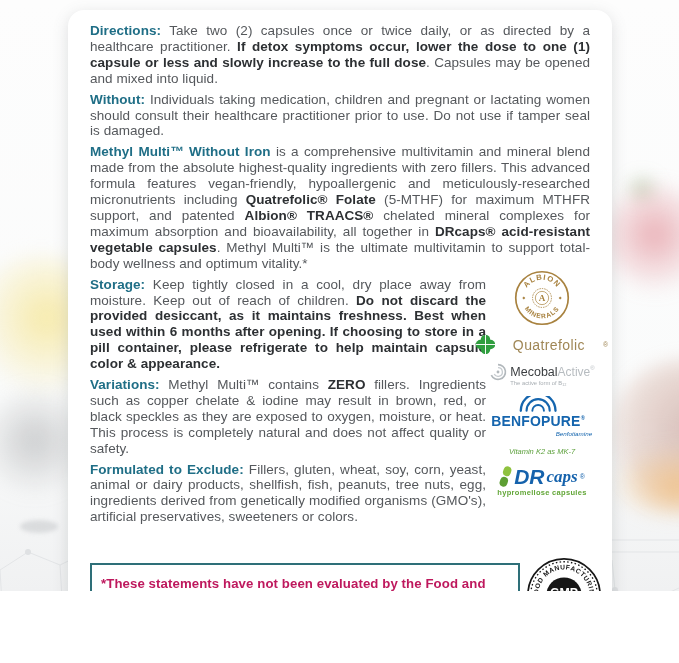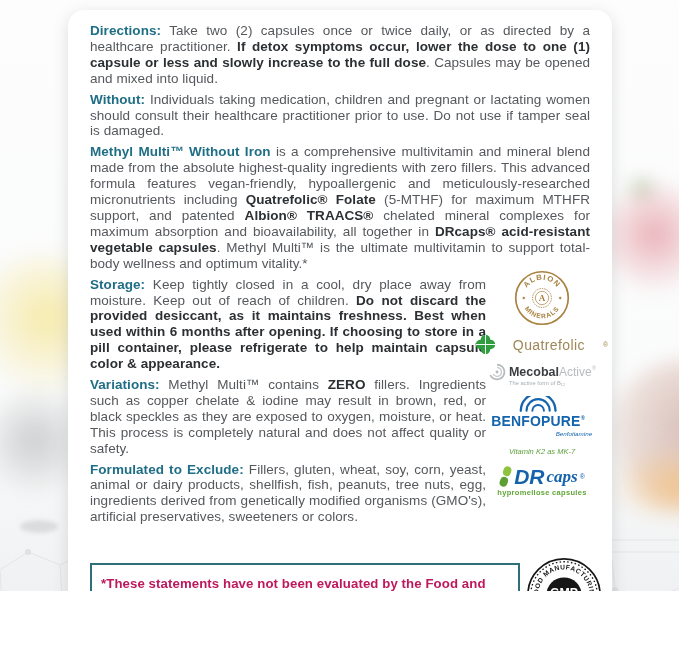--- a/index.html
+++ b/index.html
@@ -34,21 +34,21 @@
   .run-b{font-weight:700;color:var(--bold-text);}
 
   .logo-col{position:absolute;left:417px;top:260px;width:114px;display:flex;
             flex-direction:column;align-items:center;gap:9px;}
   .logo-row{display:flex;align-items:center;gap:18px;}
   .quat-text{font-size:14px;color:var(--quatrefolic-text);letter-spacing:.4px;}
   .quat-reg{font-size:7px;color:var(--quatrefolic-text);vertical-align:super;}
 
   .meco{display:flex;align-items:flex-start;gap:3px;}
   .meco-text{line-height:1;}
-  .meco1{font-weight:700;color:var(--mecobal-dark);font-size:12.5px;}
+  .meco1{font-weight:400;color:var(--mecobal-dark);font-size:12.5px;}
   .meco2{font-weight:400;color:var(--mecobal-light);font-size:12px;}
   .meco-reg{font-size:6px;color:var(--mecobal-light);vertical-align:super;}
   .meco-tag{font-size:5.8px;color:#a7adb2;margin-top:2px;}
 
   .menaq7{display:flex;flex-direction:column;align-items:flex-start;}
   .menaq7-row{display:flex;align-items:baseline;}
   .mena{font-style:italic;font-size:23px;color:var(--menaq7-gray);}
   .mq{font-style:italic;font-size:26px;color:var(--menaq7-blue);position:relative;}
   .mq::after{content:'';position:absolute;left:-4px;bottom:1px;width:20px;height:11px;
      border:2.4px solid transparent;border-bottom-color:var(--menaq7-green);

